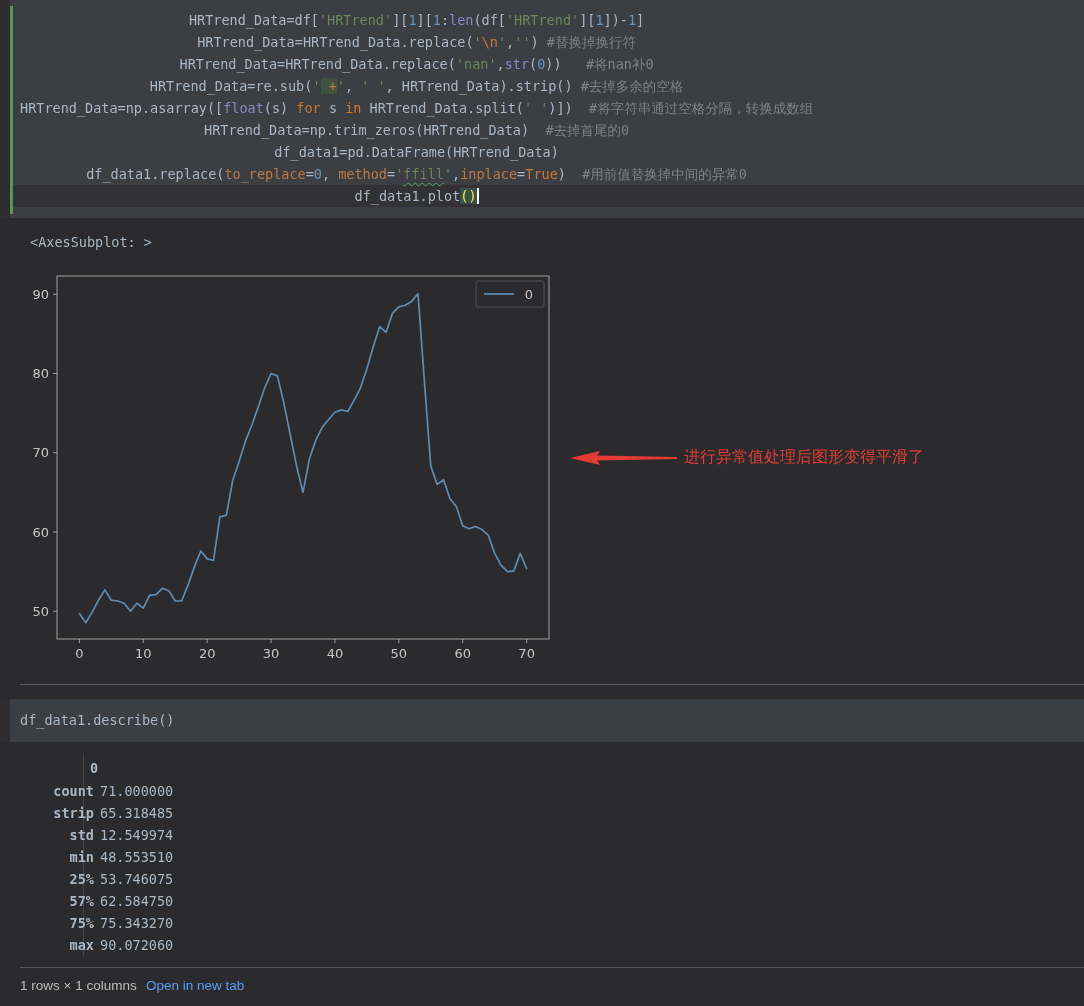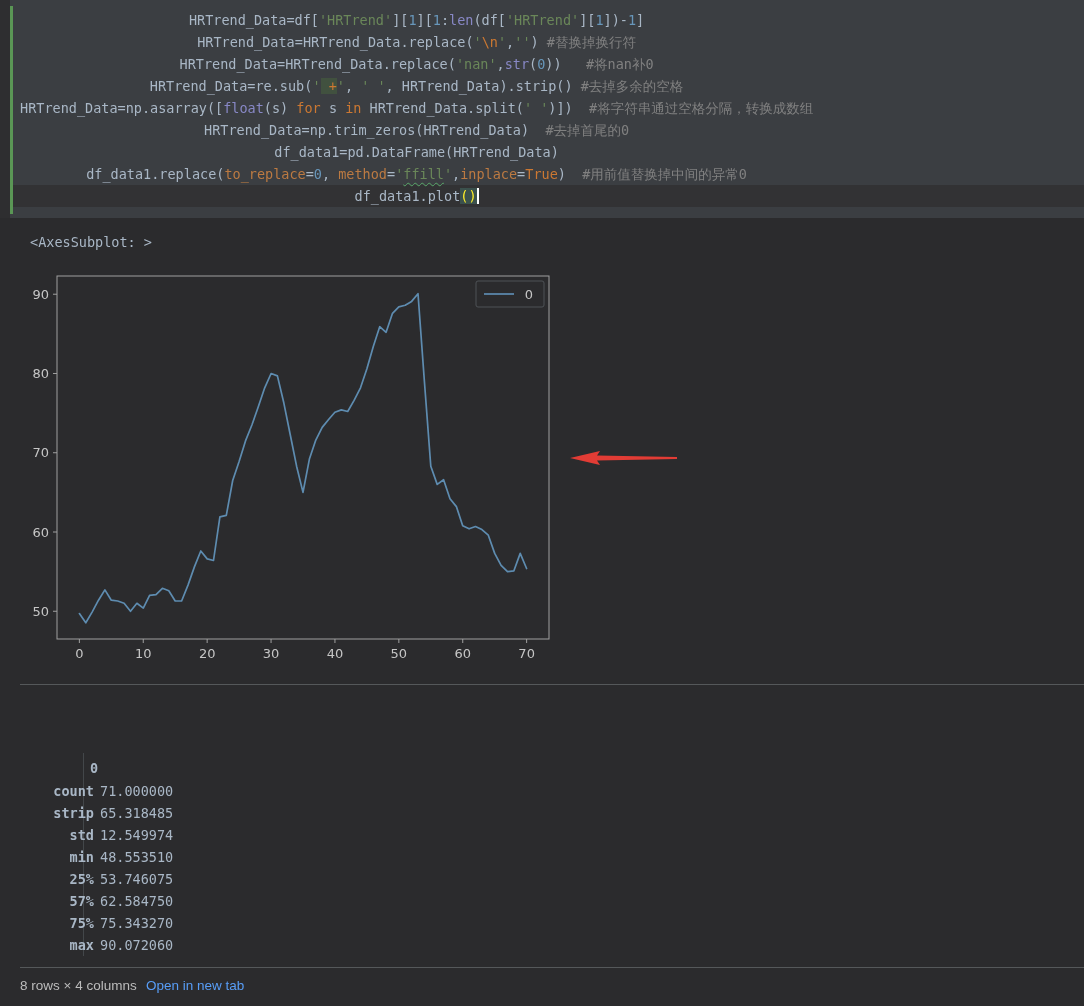--- a/index.html
+++ b/index.html
@@ -102,24 +102,29 @@
         <line x1="23" y1="24.229257641921375" x2="27" y2="24.229257641921375" stroke="#A0A0A0" stroke-width="1"></line>
         <text x="19" y="28.729257641921375" fill="#C6C6C6" font-size="13px" font-family="DejaVu Sans, Liberation Sans, sans-serif" text-anchor="end">90</text>
         <polyline points="49.4,343.6 55.8,352.8 62.1,342.1 68.5,330.2 74.9,319.9 81.3,330.2 87.7,331.0 94.1,333.3 100.5,341.3 106.9,333.3 113.3,338.1 119.6,325.4 126.0,324.6 132.4,318.3 138.8,320.7 145.2,331.0 151.6,331.0 158.0,315.1 164.4,296.9 170.8,281.0 177.2,288.9 183.5,290.5 189.9,246.9 196.3,245.4 202.7,210.5 209.1,191.5 215.5,170.9 221.9,155.0 228.3,136.8 234.7,117.8 241.1,103.5 247.4,105.9 253.8,132.8 260.2,164.5 266.6,196.2 273.0,222.4 279.4,189.1 285.8,170.1 292.2,157.4 298.6,149.5 304.9,142.3 311.3,139.9 317.7,141.5 324.1,130.4 330.5,117.8 336.9,98.7 343.3,76.5 349.7,56.7 356.1,62.3 362.5,43.3 368.8,36.9 375.2,35.3 381.6,31.4 388.0,23.7 394.4,111.4 400.8,196.2 407.2,214.4 413.6,209.7 420.0,228.7 426.4,236.6 432.7,255.7 439.1,258.8 445.5,256.5 451.9,259.6 458.3,265.2 464.7,283.4 471.1,295.3 477.5,301.6 483.9,300.8 490.2,283.4 496.6,298.5" fill="none" stroke="#5E8CB0" stroke-width="1.7" stroke-linejoin="round" stroke-linecap="round"></polyline>
         <rect x="446" y="11" width="68" height="26" rx="2" fill="none" stroke="#4E5256" stroke-width="1"></rect>
         <line x1="454" y1="24" x2="484" y2="24" stroke="#5E8CB0" stroke-width="1.7"></line>
         <text x="499" y="29" fill="#C6C6C6" font-size="13px" font-family="DejaVu Sans, Liberation Sans, sans-serif" text-anchor="middle">0</text>
       </svg>
     <svg class="annotation-arrow" width="108" height="18">
       <polygon points="0,9 30,2 27,6.6 107,8 107,10 27,11.4 30,16" fill="#E23C35"></polygon>
     </svg>
+    <div class="annotation-text">进行异常值处理后图形变得平滑了</div>
   </div>
 
   <div class="divider" style="top:684px"></div>
 
+  <div class="describe-cell">
+    <div class="gutter"></div>
+    <div class="describe-code">df_data1.describe()</div>
+  </div>
 
   <div class="table-out">
     <div class="tbl-vline"></div>
     <div class="tbl-header">0</div>
     <div class="tbl-rows">
         <div class="tbl-row">
           <div class="tbl-label">count</div>
           <div class="tbl-value">71.000000</div>
         </div>
         <div class="tbl-row">
@@ -149,17 +154,17 @@
         <div class="tbl-row">
           <div class="tbl-label">max</div>
           <div class="tbl-value">90.072060</div>
         </div>
       </div>
   </div>
 
   <div class="divider" style="top:967px"></div>
 
   <div class="footer">
-    <span class="row-count">8 rows × 4 columns</span>
+    <span class="row-count">1 rows × 1 columns</span>
     <a class="open-link">Open in new tab</a>
   </div>
 
 </div>
 
 </body></html>

